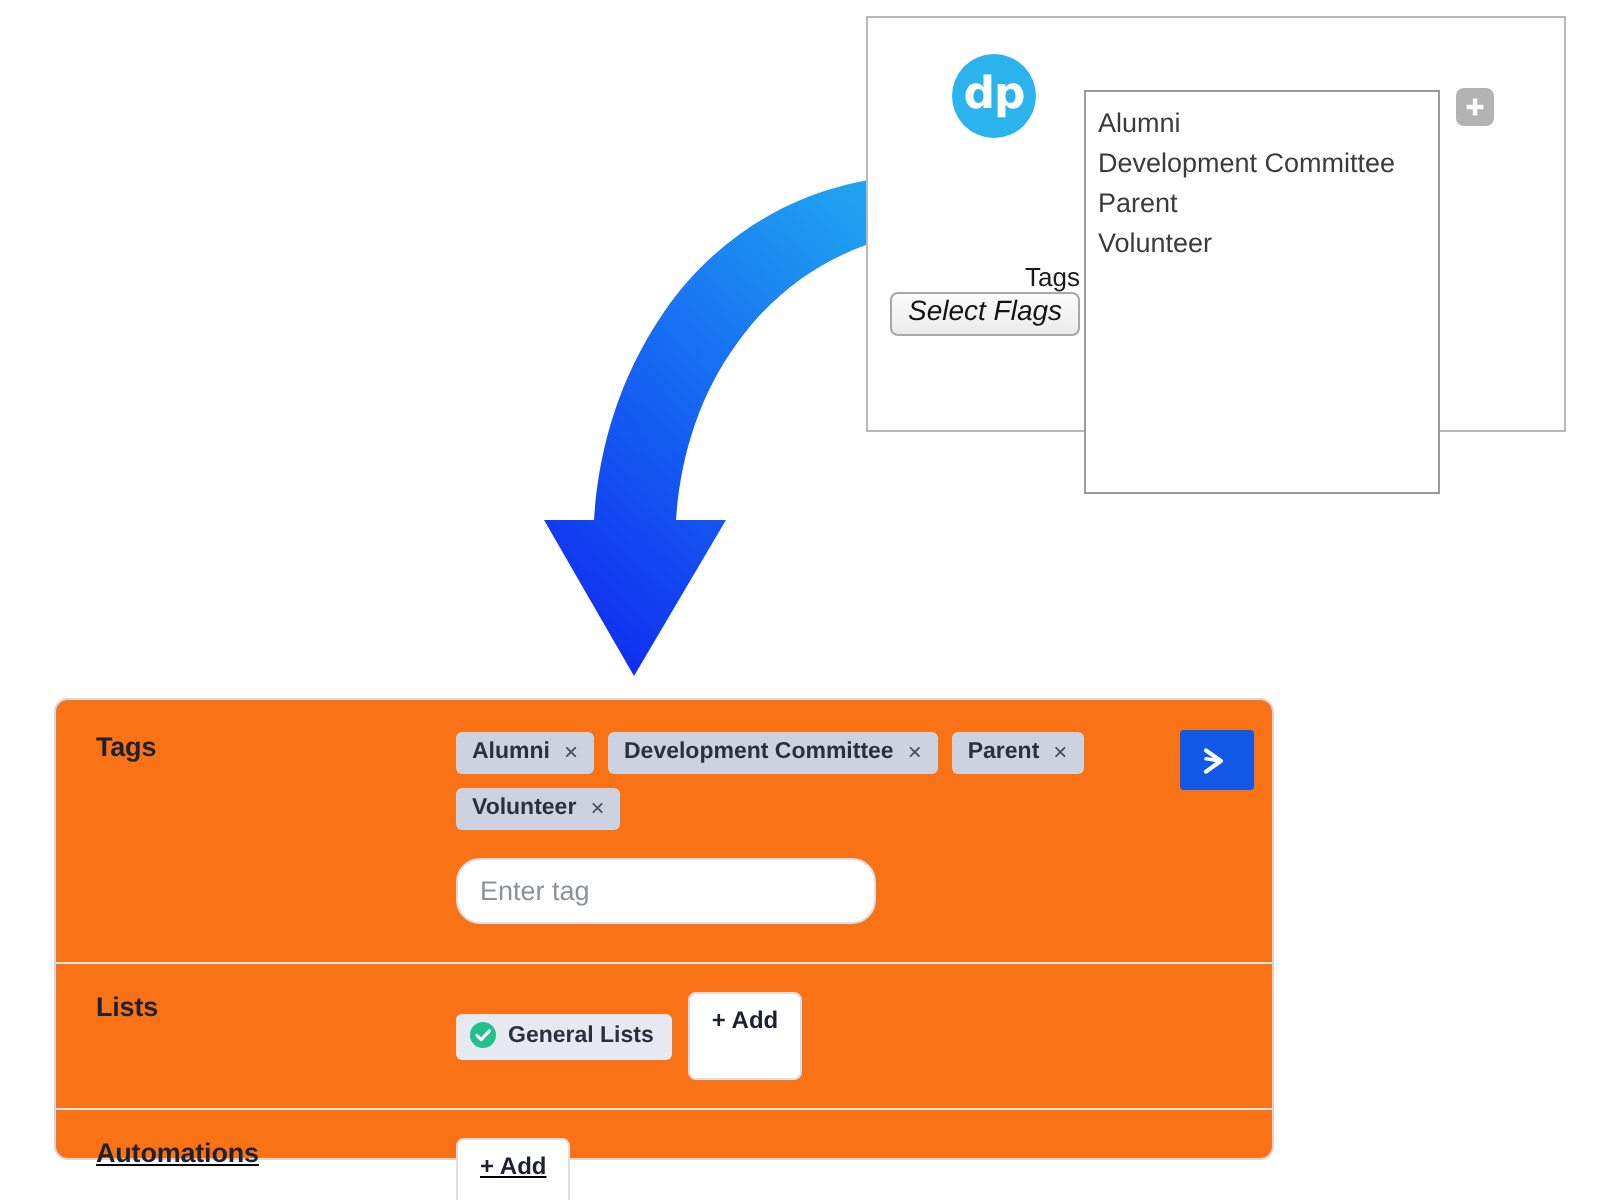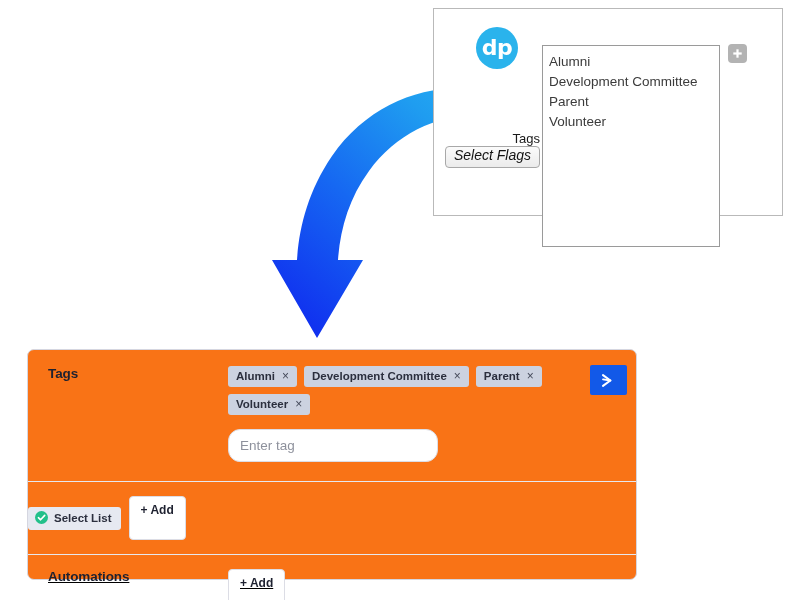--- a/index.html
+++ b/index.html
@@ -335,28 +335,29 @@
     </div>
     <button id="tags-submit-button">
       <svg width="17" height="15" viewBox="0 0 17 15">
         <path d="M3 2.2 L10.4 7.5 L3 12.8" fill="none" stroke="#ffffff" stroke-width="2.1" stroke-linecap="round" stroke-linejoin="round"></path>
         <path d="M3 6.4 L10.4 7.5" fill="none" stroke="#ffffff" stroke-width="1.8" stroke-linecap="round"></path>
       </svg>
     </button>
   </div>
 
   <div class="card-row" id="row-lists">
+    <div class="row-label">Lists</div>
     <div class="row-content">
       <div class="inline-controls">
         <span class="list-chip">
           <svg class="check-icon" width="13" height="13" viewBox="0 0 13 13">
             <circle cx="6.5" cy="6.5" r="6.5" fill="#22c08a"></circle>
             <path d="M3.4 6.7 L5.6 8.8 L9.7 4.4" fill="none" stroke="#ffffff" stroke-width="1.6" stroke-linecap="round" stroke-linejoin="round"></path>
           </svg>
-          <span>Select List</span>
+          <span>General Lists</span>
         </span>
         <button class="add-button">+ Add</button>
       </div>
     </div>
   </div>
 
   <div class="card-row" id="row-automations">
     <div class="row-label">Automations</div>
     <div class="row-content">
       <div class="inline-controls">

